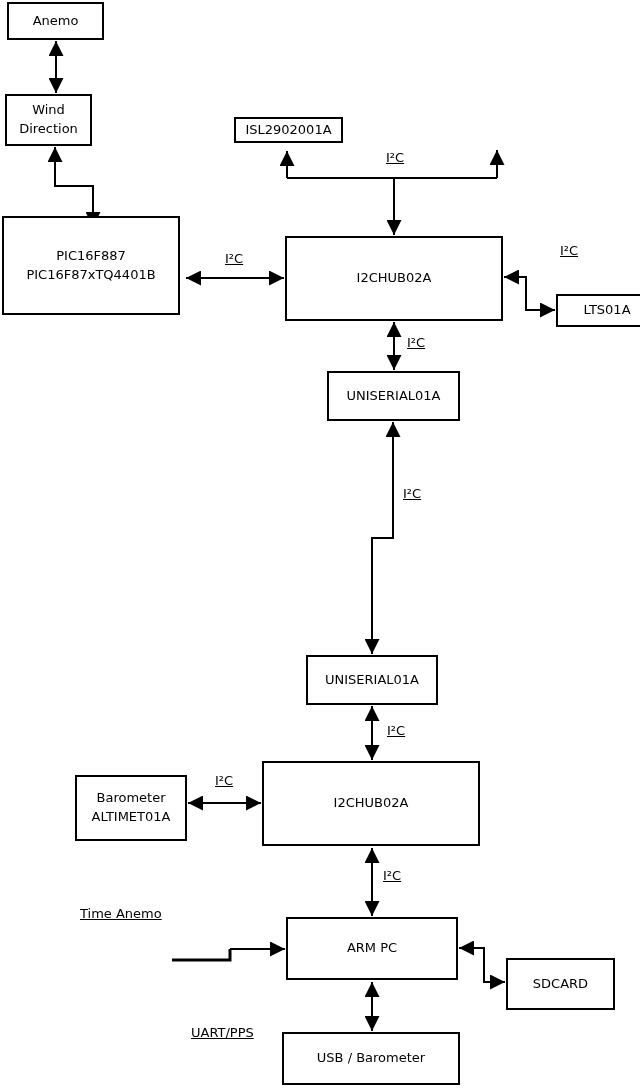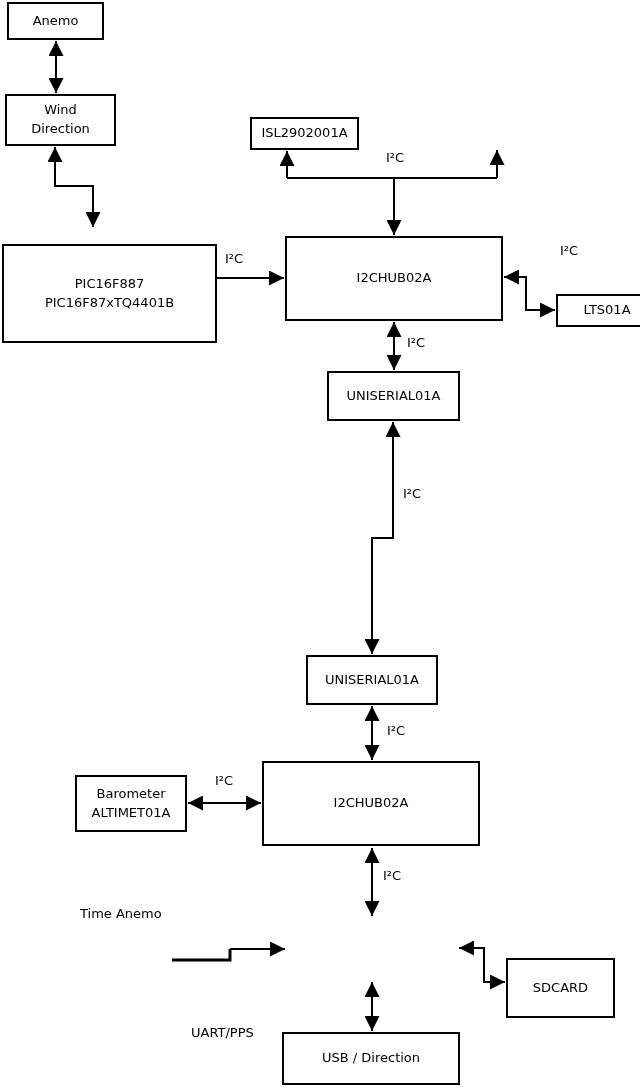--- a/index.html
+++ b/index.html
@@ -30,20 +30,21 @@
   }
   .node span {
     white-space: pre-line;
     text-align: center;
   }
   .lbl {
     position: absolute;
     font-size: 13px;
     line-height: 1.1;
     white-space: nowrap;
+    text-decoration: underline;
   }
 </style>
 </head>
 <body>
 
 <div class="canvas">
 
   <svg class="wires" viewBox="0 0 640 1089" xmlns="http://www.w3.org/2000/svg">
     <defs>
       <marker id="arr" viewBox="0 0 10 10" refX="10" refY="5" markerWidth="7.5" markerHeight="7.5" orient="auto-start-reverse">
@@ -68,31 +69,31 @@
       <path d="M 230 949 L 285 949" marker-end="url(#arr)"></path>
       <path d="M 459 948 L 484 948 L 484 982 L 505 982" marker-start="url(#arr)" marker-end="url(#arr)"></path>
       <path d="M 372 982 L 372 1031" marker-start="url(#arr)" marker-end="url(#arr)"></path>
     </g>
   </svg>
 
   <div class="node" style="left:7px;top:2px;width:97px;height:38px">
     <span>Anemo</span>
   </div>
 
-  <div class="node" style="left:5px;top:94px;width:111px;height:52px">
+  <div class="node" style="left:5px;top:94px;width:87px;height:52px">
     <span>Wind
 Direction</span>
   </div>
 
-  <div class="node" style="left:2px;top:244px;width:215px;height:99px">
+  <div class="node" style="left:2px;top:216px;width:178px;height:99px">
     <span>PIC16F887
 PIC16F87xTQ4401B</span>
   </div>
 
-  <div class="node" style="left:250px;top:117px;width:109px;height:33px">
+  <div class="node" style="left:234px;top:117px;width:109px;height:26px">
     <span>ISL2902001A</span>
   </div>
 
 
   <div class="node" style="left:285px;top:236px;width:218px;height:85px">
     <span>I2CHUB02A</span>
   </div>
 
   <div class="node" style="left:556px;top:294px;width:102px;height:33px">
     <span>LTS01A</span>
@@ -103,33 +104,36 @@
   </div>
 
   <div class="node" style="left:306px;top:655px;width:132px;height:50px">
     <span>UNISERIAL01A</span>
   </div>
 
   <div class="node" style="left:262px;top:761px;width:218px;height:85px">
     <span>I2CHUB02A</span>
   </div>
 
-  <div class="node" style="left:75px;top:775px;width:112px;height:57px">
+  <div class="node" style="left:75px;top:775px;width:112px;height:66px">
     <span>Barometer
 ALTIMET01A</span>
   </div>
 
 
+  <div class="node" style="left:286px;top:917px;width:172px;height:63px">
+    <span>ARM PC</span>
+  </div>
 
-  <div class="node" style="left:506px;top:958px;width:109px;height:60px">
+  <div class="node" style="left:506px;top:958px;width:109px;height:52px">
     <span>SDCARD</span>
   </div>
 
   <div class="node" style="left:282px;top:1032px;width:178px;height:53px">
-    <span>USB / Direction</span>
+    <span>USB / Barometer</span>
   </div>
 
   <div class="lbl" style="left:386px;top:151px">I²C</div>
   <div class="lbl" style="left:225px;top:252px">I²C</div>
   <div class="lbl" style="left:560px;top:244px">I²C</div>
   <div class="lbl" style="left:407px;top:336px">I²C</div>
   <div class="lbl" style="left:403px;top:487px">I²C</div>
   <div class="lbl" style="left:387px;top:724px">I²C</div>
   <div class="lbl" style="left:215px;top:774px">I²C</div>
   <div class="lbl" style="left:383px;top:869px">I²C</div>

